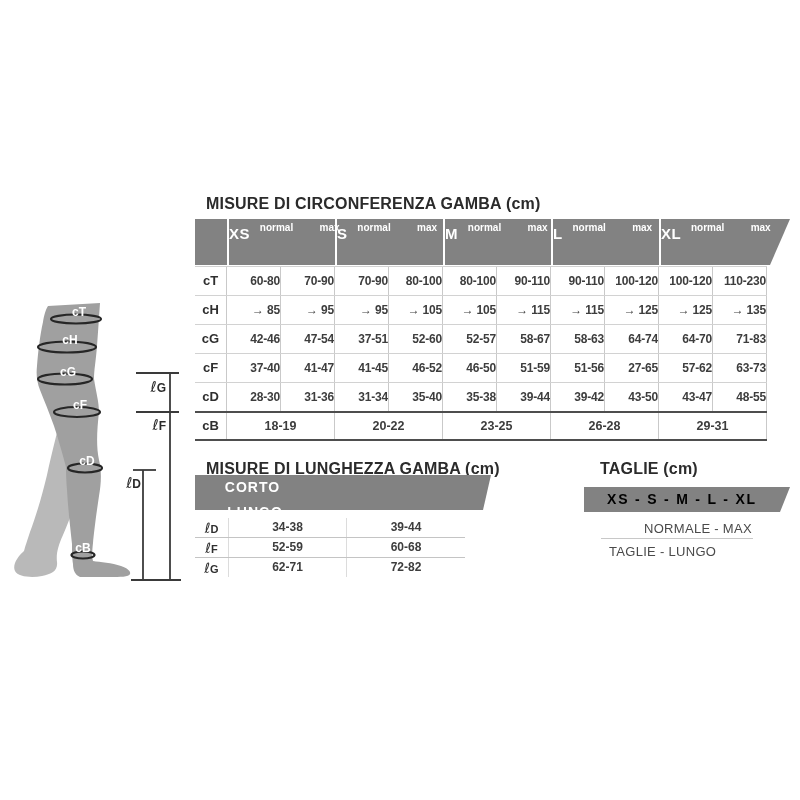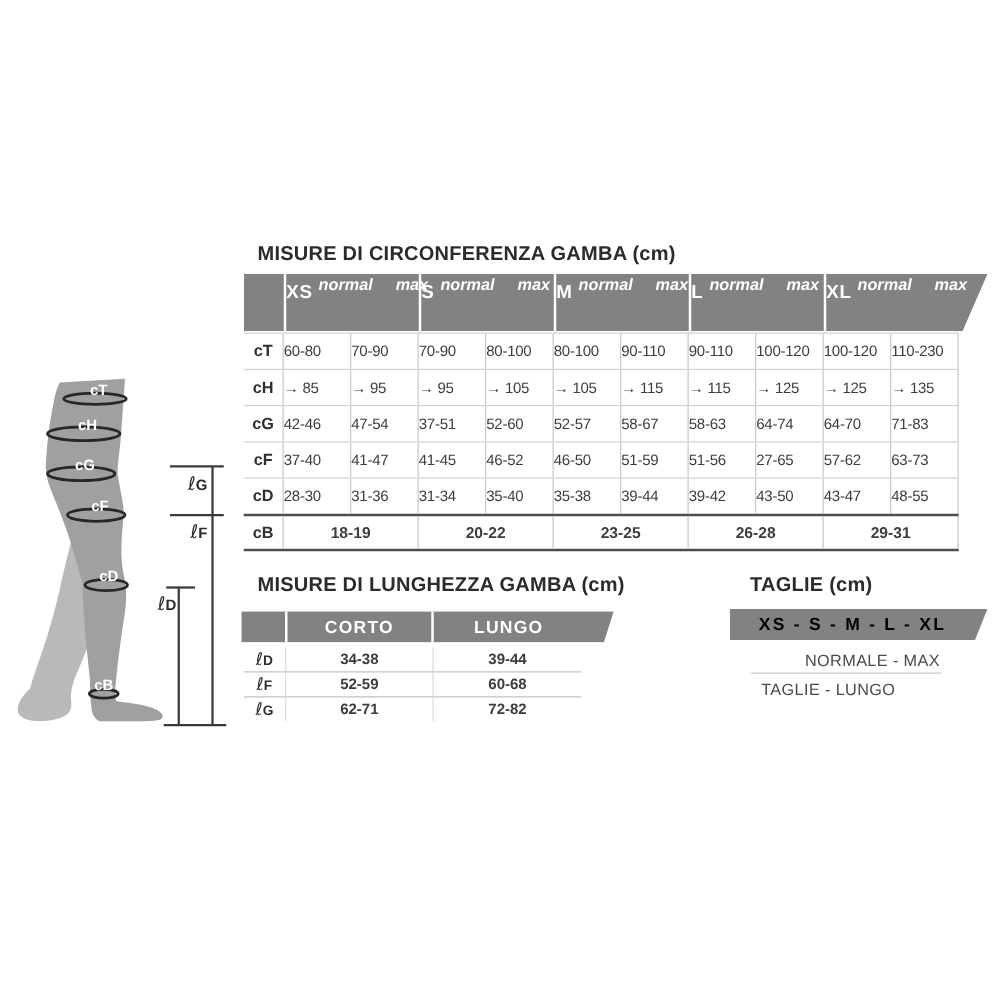--- a/index.html
+++ b/index.html
@@ -8,44 +8,44 @@
     font-family:"Liberation Sans","DejaVu Sans",sans-serif;color:#2f2f2f;
   }
   .abs{position:absolute;}
   .sec-title{
     font-size:16px;font-weight:bold;letter-spacing:.2px;color:#2b2b2b;white-space:nowrap;
   }
   
   .band{background:#828282;display:flex;align-items:stretch;}
   .band-circ{left:195px;top:219px;width:595px;height:46px;
     clip-path:polygon(0 0,595px 0,575px 100%,0 100%);}
-  .band-len{left:193px;top:489px;width:298px;height:25px;
-    clip-path:polygon(0 0,298px 0,290px 100%,0 100%);}
+  .band-len{left:193px;top:475px;width:298px;height:35px;
+    clip-path:polygon(0 0,298px 0,290px 100%,0 100%);flex-direction:column;}
   .band-taglie{left:584px;top:487px;width:206px;height:25px;
     clip-path:polygon(0 0,206px 0,196px 100%,0 100%);}
   .corner{width:32px;}
   .sizegroup{width:106px;border-left:2px solid #ffffff;display:flex;flex-direction:row;}
   .sizegroup .size-lab{height:25px;line-height:29px;text-align:center;
     color:#fff;font-weight:bold;font-size:15px;letter-spacing:.5px;}
   .subrow{display:flex;height:21px;line-height:17px;}
-  .subrow span{width:53px;text-align:center;color:#fff;font-weight:bold;font-size:13px;font-style:italic;}
+  .subrow span{width:53px;text-align:center;color:#fff;font-weight:bold;font-size:10px;}
   .len-col{border-left:2px solid #ffffff;line-height:25px;text-align:center;
     color:#fff;font-weight:bold;font-size:14px;letter-spacing:1px;}
   .len-corner{width:35px;}
   .len-corto{width:115px;}
   .len-lungo{width:120px;}
   .taglie-banner{width:196px;line-height:25px;text-align:center;color:#000000;
     font-weight:bold;font-size:14px;letter-spacing:1.8px;}
   
   .circ-grid{left:195px;top:266px;width:572px;border-top:1px solid #d2d2d2;}
   .crow{display:flex;height:28px;line-height:28px;border-bottom:1px solid #d2d2d2;}
   .crow.last-light{border-bottom:none;}
   .crow .rlab{width:31px;text-align:center;font-weight:bold;font-size:13px;color:#2f2f2f;}
-  .crow .cell{width:53px;border-left:1px solid #c9c9c9;text-align:left;
-    font-weight:normal;font-size:12px;color:#3d3d3d;letter-spacing:-.2px;}
+  .crow .cell{width:53px;border-left:1px solid #c9c9c9;text-align:right;
+    font-weight:bold;font-size:12px;color:#3d3d3d;letter-spacing:-.2px;}
   .crow .cell:last-child{border-right:1px solid #c9c9c9;}
   .crow-span{display:flex;height:26px;line-height:26px;
     border-top:2px solid #4e4e4e;border-bottom:2px solid #4e4e4e;}
   .crow-span .rlab{width:31px;text-align:center;font-weight:bold;font-size:13px;}
   .crow-span .cell{width:107px;border-left:1px solid #c9c9c9;text-align:center;
     font-weight:bold;font-size:12.5px;color:#3d3d3d;}
   .crow-span .cell:last-child{border-right:1px solid #c9c9c9;}
   
   .len-grid{left:195px;top:518px;width:270px;}
   .lrow{display:flex;height:19px;line-height:19px;}

